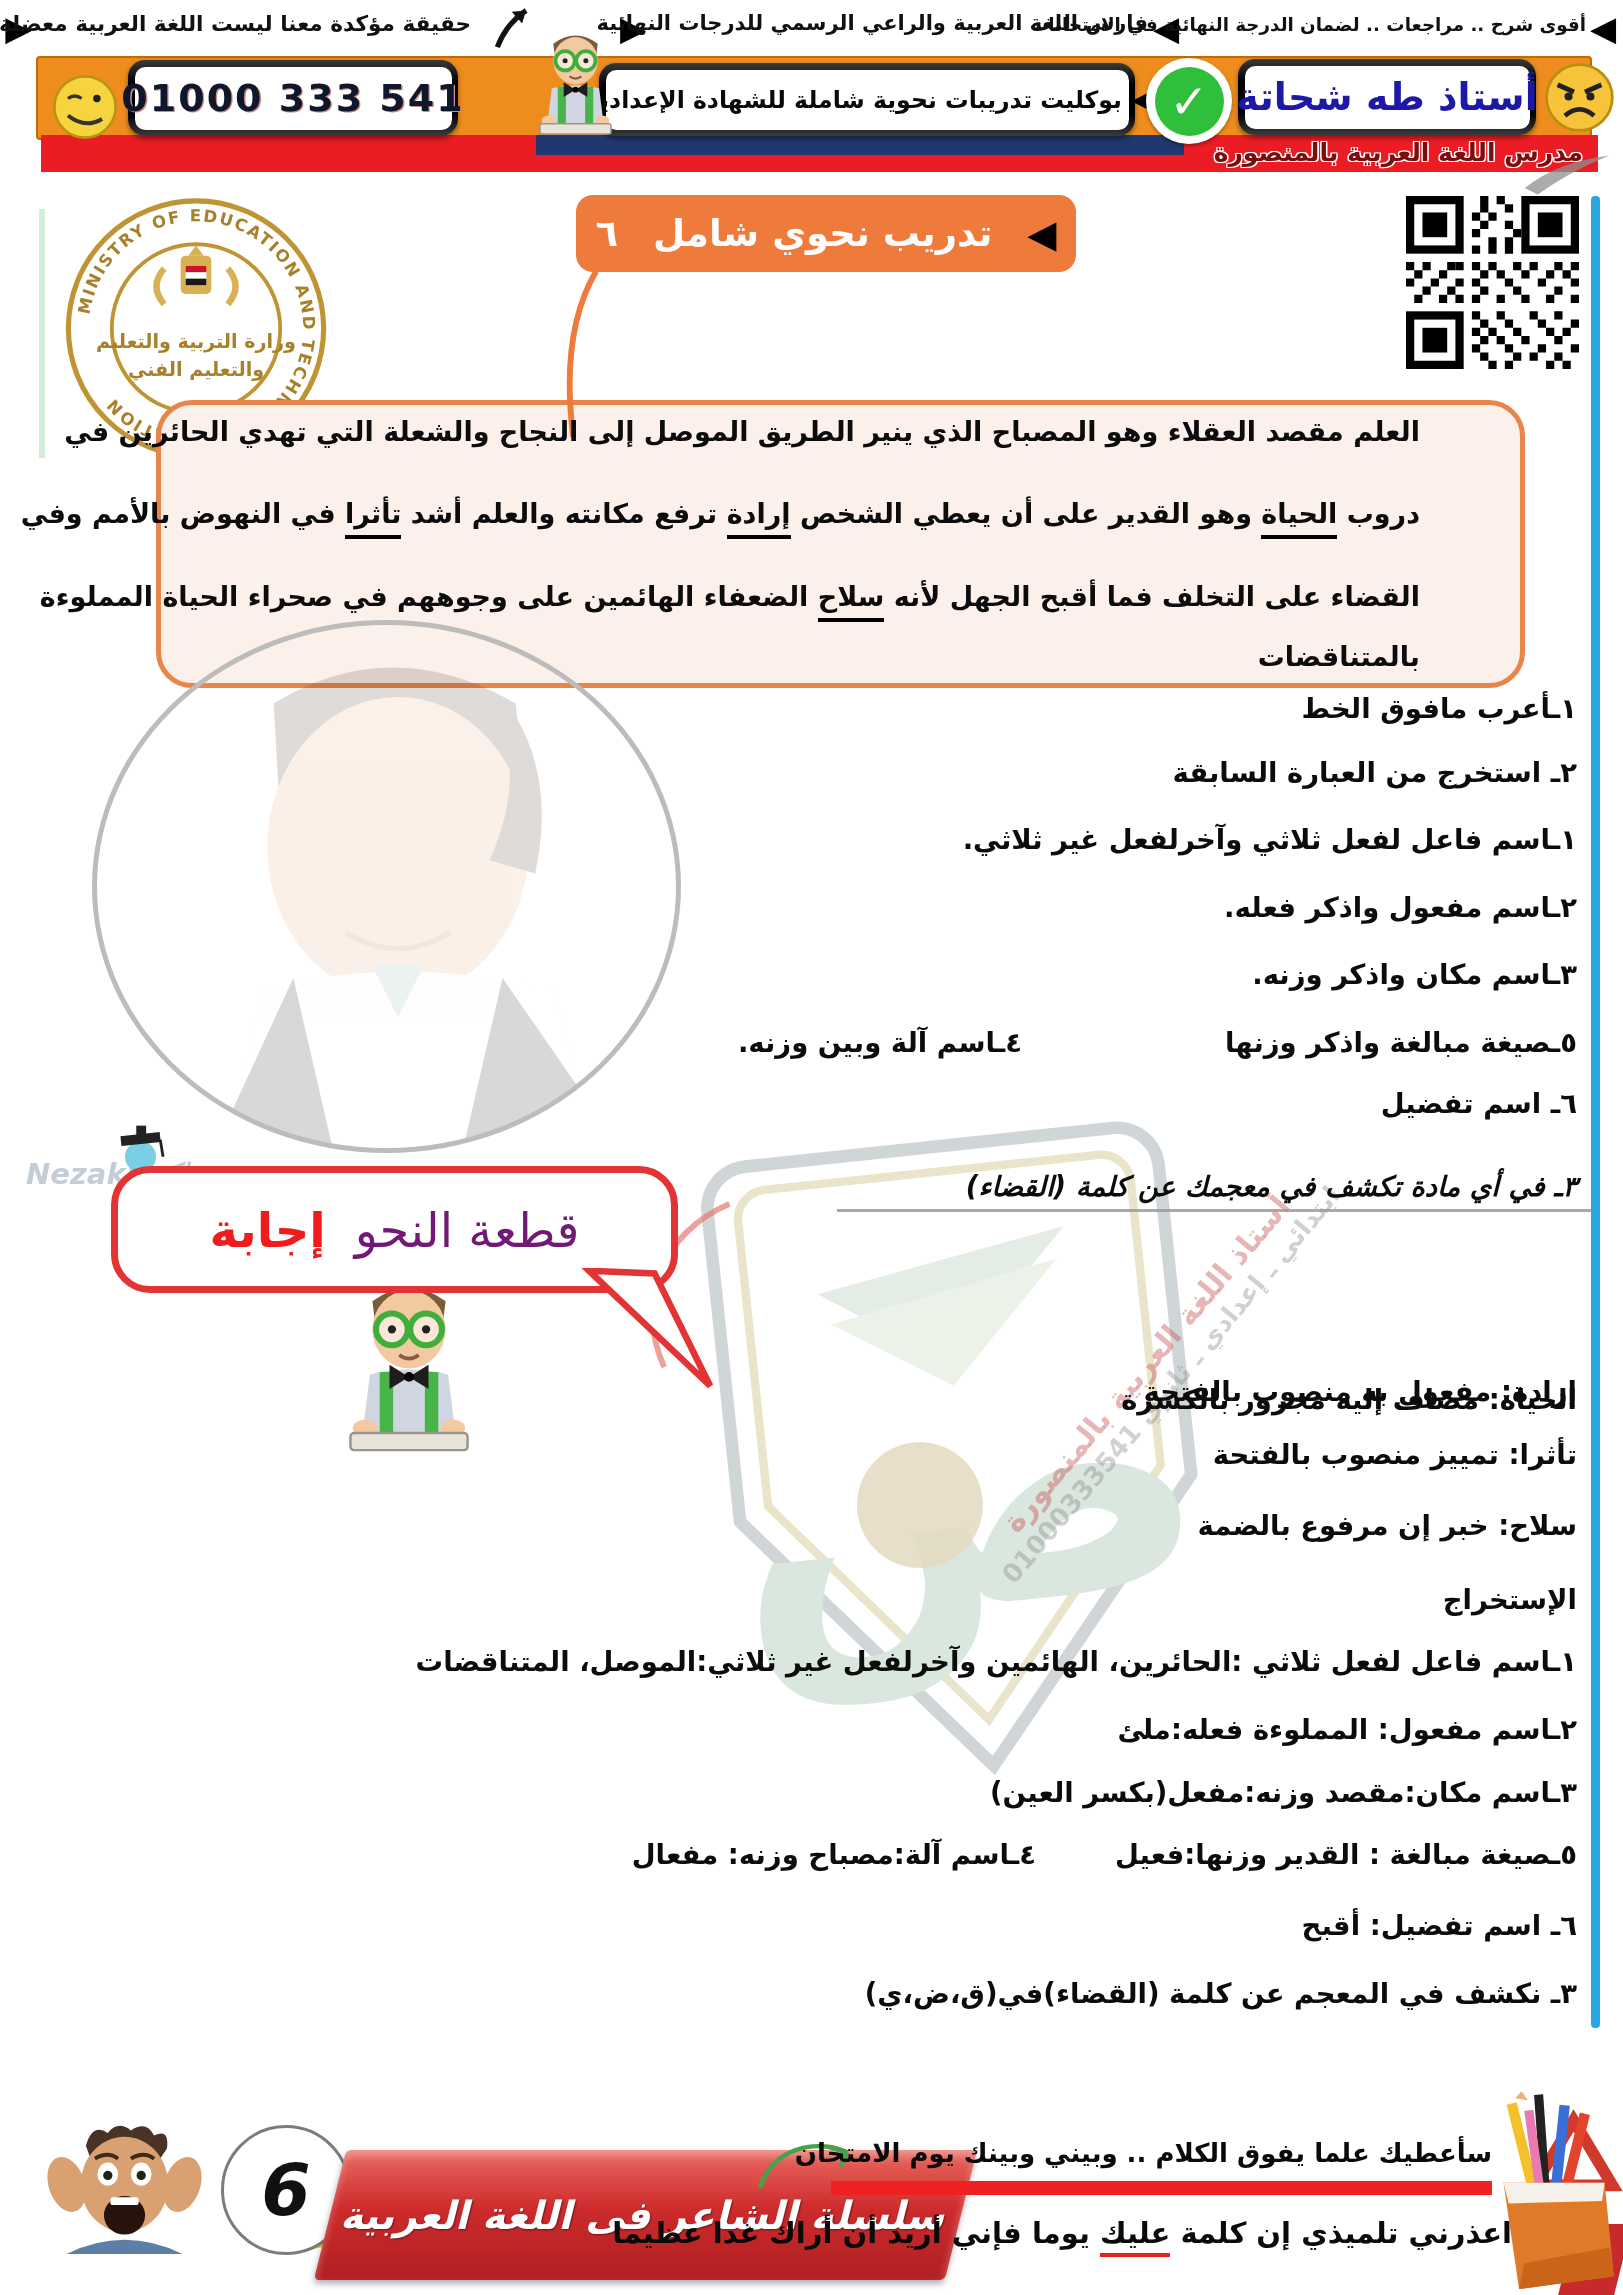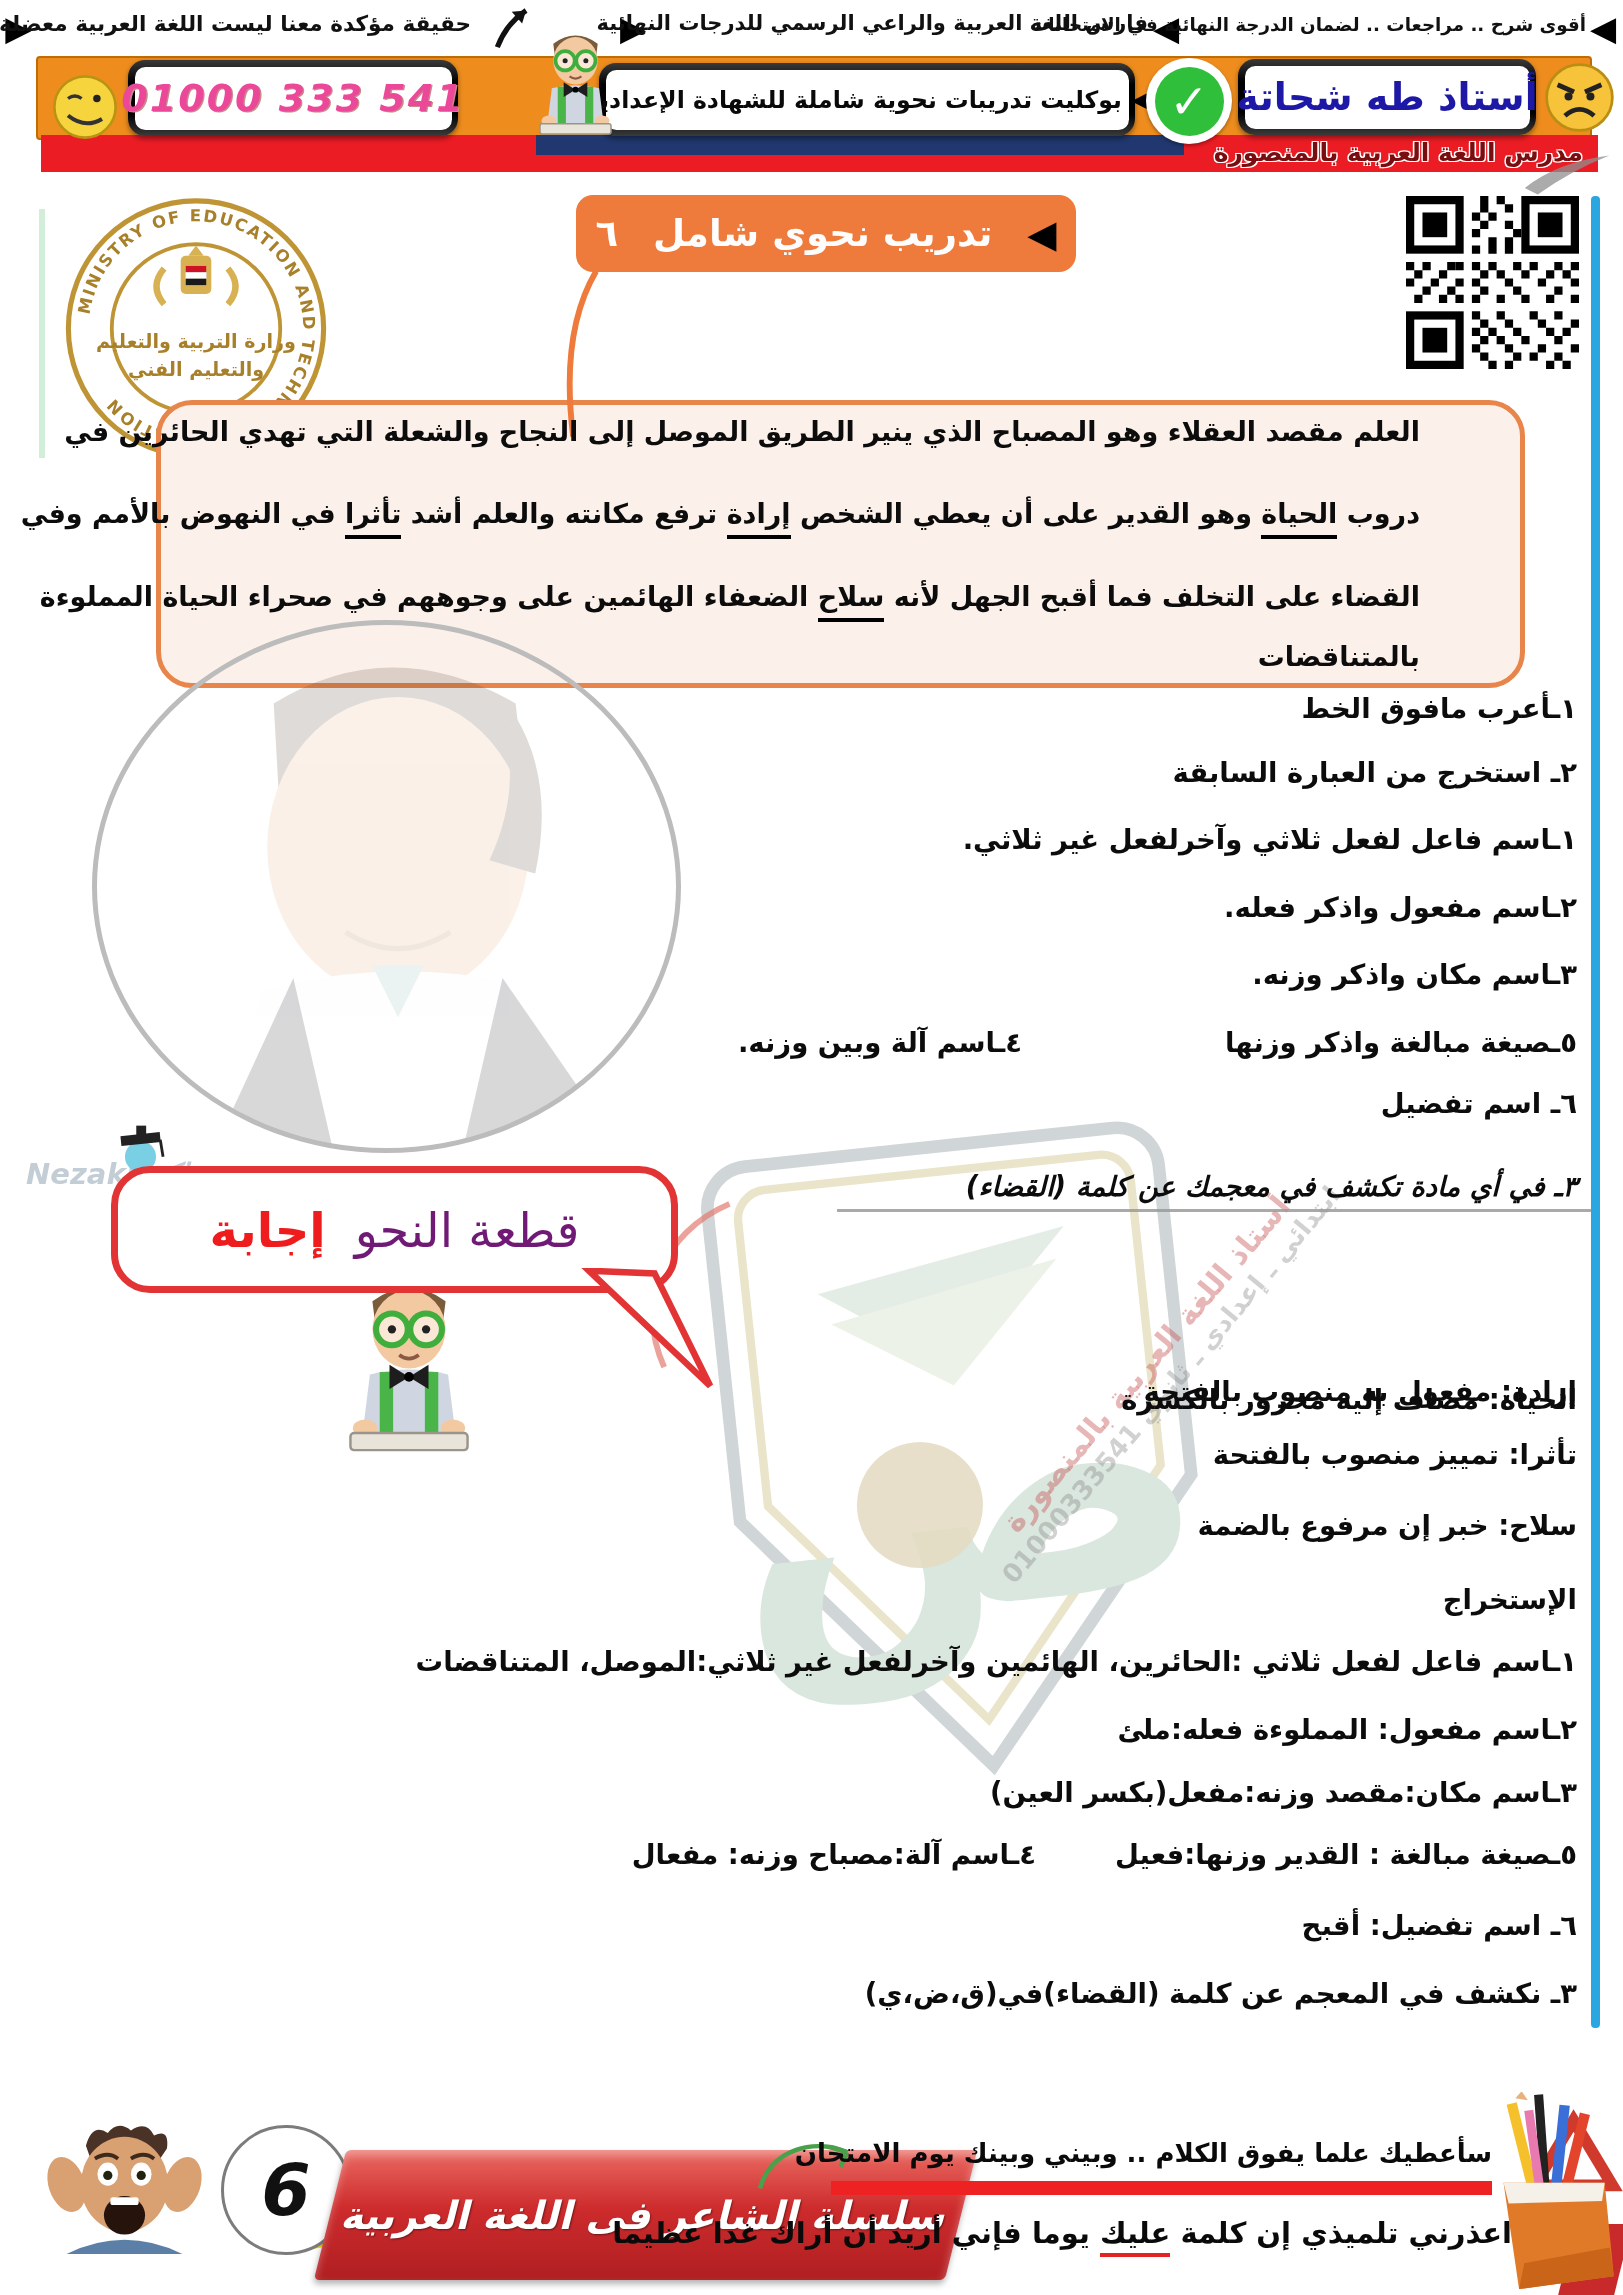--- a/index.html
+++ b/index.html
@@ -14,21 +14,21 @@
   .strip-txt{top:10.5px;font-weight:bold;color:#111;white-space:nowrap;}
   .tri{font-size:34px;color:#000;top:7.9px;}
 
   
   .orange-band{left:36px;top:56px;width:1552px;height:80px;background:#ee8d1e;
                border:2px solid #c06c05;border-radius:3.9px;}
   .pill{background:linear-gradient(#3a3a3a,#000 30%,#000 70%,#3a3a3a);border-radius:17px;
         box-shadow:0 2.6px 5.2px rgba(0,0,0,.4);}
   .pill-inner{position:absolute;left:6.5px;right:6.5px;top:6.5px;bottom:6.5px;background:#fff;
               border-radius:10.5px;display:flex;align-items:center;justify-content:center;}
-  .phone-txt{color:#ec4899;font-style:italic;font-weight:bold;font-size:38px;letter-spacing:2px;
+  .phone-txt{color:#0f172a;font-weight:bold;font-size:38px;letter-spacing:2px;
              text-shadow:1.3px 1.3px 0 #c98a8a;}
   .booklet-txt{color:#0a0a0a;font-weight:bold;font-size:23.6px;}
   .name-txt{color:#1d18a5;font-weight:bold;font-size:38px;}
   .check-badge{left:1146px;top:58px;width:86px;height:86px;background:#fff;border-radius:50%;
                box-shadow:0 2px 3.9px rgba(0,0,0,.35);display:flex;align-items:center;justify-content:center;z-index:6;}
   .check-inner{width:69px;height:69px;background:#2fbf3a;border-radius:50%;color:#fff;
                font-size:47px;font-weight:bold;display:flex;align-items:center;justify-content:center;}
   .red-band{left:41px;top:135px;width:1557px;height:37px;background:#ec1c24;}
   .navy-bar{left:536px;top:135px;width:648px;height:19.6px;background:#20386f;}
   .subtitle-txt{left:1230px;top:133px;width:353px;height:39px;color:#7a0d10;font-weight:bold;

